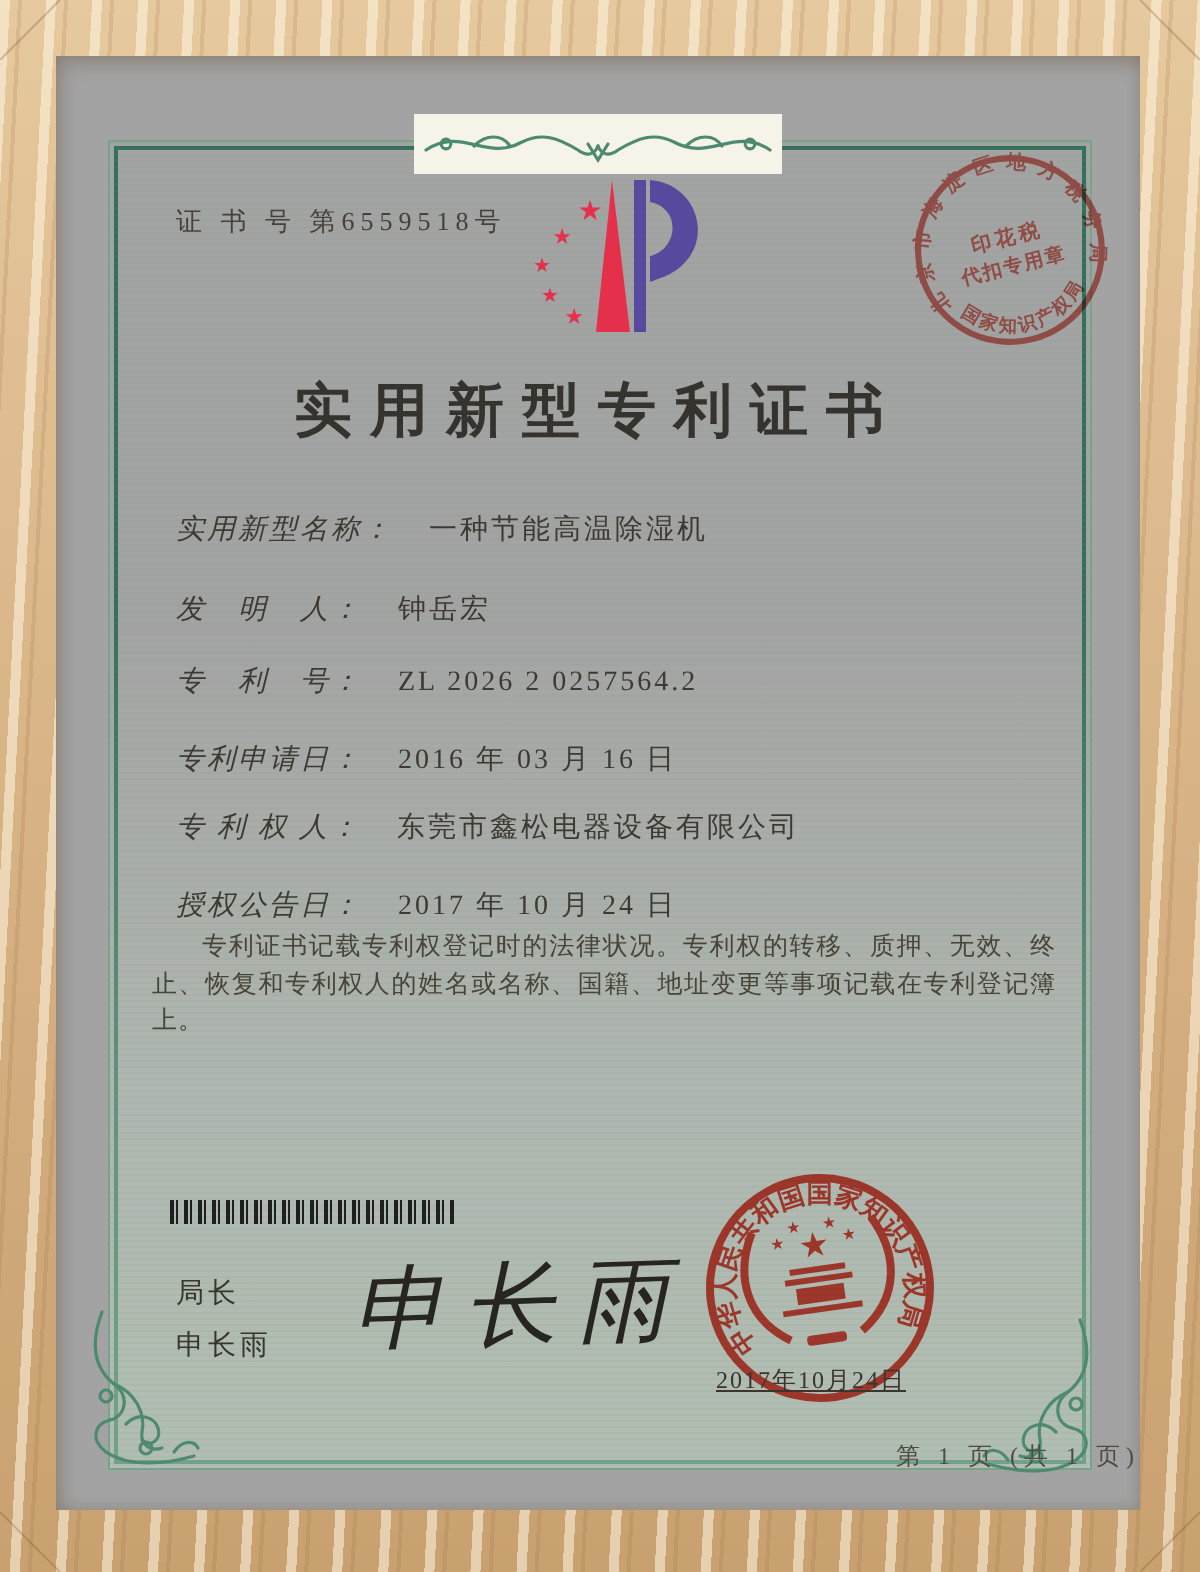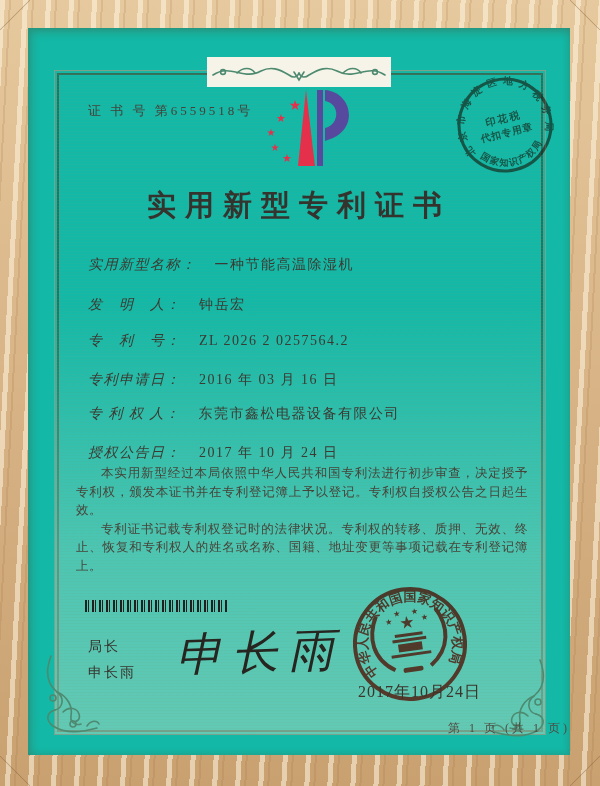--- a/index.html
+++ b/index.html
@@ -12,21 +12,21 @@
       linear-gradient(180deg,#e6c99e 0%,#d6b183 55%,#c9a171 100%);
   }
   .mitre{position:absolute;width:30px;height:30px;pointer-events:none;}
   .mitre.tl{left:0;top:0;background:linear-gradient(135deg,transparent 48%,rgba(120,80,40,.35) 50%,transparent 52%);}
   .mitre.tr{right:0;top:0;background:linear-gradient(225deg,transparent 48%,rgba(120,80,40,.35) 50%,transparent 52%);}
   .mitre.bl{left:0;bottom:0;background:linear-gradient(45deg,transparent 48%,rgba(120,80,40,.35) 50%,transparent 52%);}
   .mitre.br{right:0;bottom:0;background:linear-gradient(315deg,transparent 48%,rgba(120,80,40,.35) 50%,transparent 52%);}
 
   .paper{
     position:absolute;left:28px;top:28px;right:30px;bottom:31px;
-    background:#14b8a6;
+    background:#a3a3a3;
     box-shadow:inset 3px 4px 9px rgba(90,60,30,0.28), inset -2px -2px 6px rgba(90,60,30,0.12);
   }
   .tint{
     position:absolute;left:27px;top:43px;right:25px;bottom:21px;pointer-events:none;
     background:
       repeating-linear-gradient(180deg, rgba(110,160,120,0.10) 0 1px, rgba(255,255,255,0) 1px 3px),
       linear-gradient(180deg, rgba(220,235,215,0) 35%, rgba(205,228,205,0.30) 72%, rgba(195,222,198,0.45) 100%);
   }
   .b-outer{position:absolute;left:26px;top:42px;right:24px;bottom:20px;border:1px solid #7aa38e;}
   .b-inner{position:absolute;inset:2px;border:2.5px solid #336f58;}
@@ -57,21 +57,21 @@
     background:repeating-linear-gradient(90deg,#1f1f1f 0 2px,transparent 2px 3px,#1f1f1f 3px 4px,transparent 4px 7px,#1f1f1f 7px 9px,transparent 9px 10px,#1f1f1f 10px 11px,transparent 11px 14px);
   }
   .sig-role{position:absolute;left:60px;top:610px;font-size:14px;letter-spacing:2px;color:#37352e;font-family:"Liberation Sans","DejaVu Sans",sans-serif;}
   .sig-name{position:absolute;left:60px;top:636px;font-size:14px;letter-spacing:2px;color:#37352e;font-family:"Liberation Sans","DejaVu Sans",sans-serif;}
   .autograph{
     position:absolute;left:148px;top:594px;font-size:46px;color:#26251f;
     letter-spacing:10px;transform:rotate(-2deg);font-style:italic;white-space:nowrap;
   }
   .seal-bottom{position:absolute;left:322px;top:556px;width:120px;height:120px;mix-blend-mode:multiply;opacity:.92;transform:rotate(-8deg);}
   .seal-date{
-    position:absolute;left:330px;top:654px;font-size:16px;letter-spacing:1px;color:#3b352b;white-space:nowrap;z-index:5;
+    position:absolute;left:330px;top:654px;font-size:12px;letter-spacing:1px;color:#3b352b;white-space:nowrap;z-index:5;text-decoration:underline;
   }
   .seal-top{position:absolute;left:428px;top:48px;width:98px;height:98px;mix-blend-mode:multiply;opacity:.85;transform:rotate(-14deg);z-index:4;}
 
   .flourish{position:absolute;width:58px;height:80px;}
   .flourish.bl{left:15px;top:626px;}
   .flourish.br{right:22px;top:630px;transform:scaleX(-1);}
 
   .footer{
     position:absolute;left:0;right:0;top:692px;text-align:right;
     font-size:12px;letter-spacing:3px;color:#4e4c42;
@@ -137,21 +137,20 @@
     <span class="lab">专利申请日：</span><span>2016 年 03 月 16 日</span>
   </div>
   <div class="field" style="top:377px">
     <span class="lab">专 利 权 人：</span><span>东莞市鑫松电器设备有限公司</span>
   </div>
   <div class="field" style="top:416px">
     <span class="lab">授权公告日：</span><span>2017 年 10 月 24 日</span>
   </div>
 
   <div class="paras">
-    <p>本实用新型经过本局依照中华人民共和国专利法进行初步审查，决定授予专利权，颁发本证书并在专利登记簿上予以登记。专利权自授权公告之日起生效。</p>
     <p>专利证书记载专利权登记时的法律状况。专利权的转移、质押、无效、终止、恢复和专利权人的姓名或名称、国籍、地址变更等事项记载在专利登记簿上。</p>
   </div>
 
   <div class="barcode"></div>
 
   <div class="sig-role">局长</div>
   <div class="sig-name">申长雨</div>
   <div class="autograph">申长雨</div>
 
   <div class="seal-bottom">

